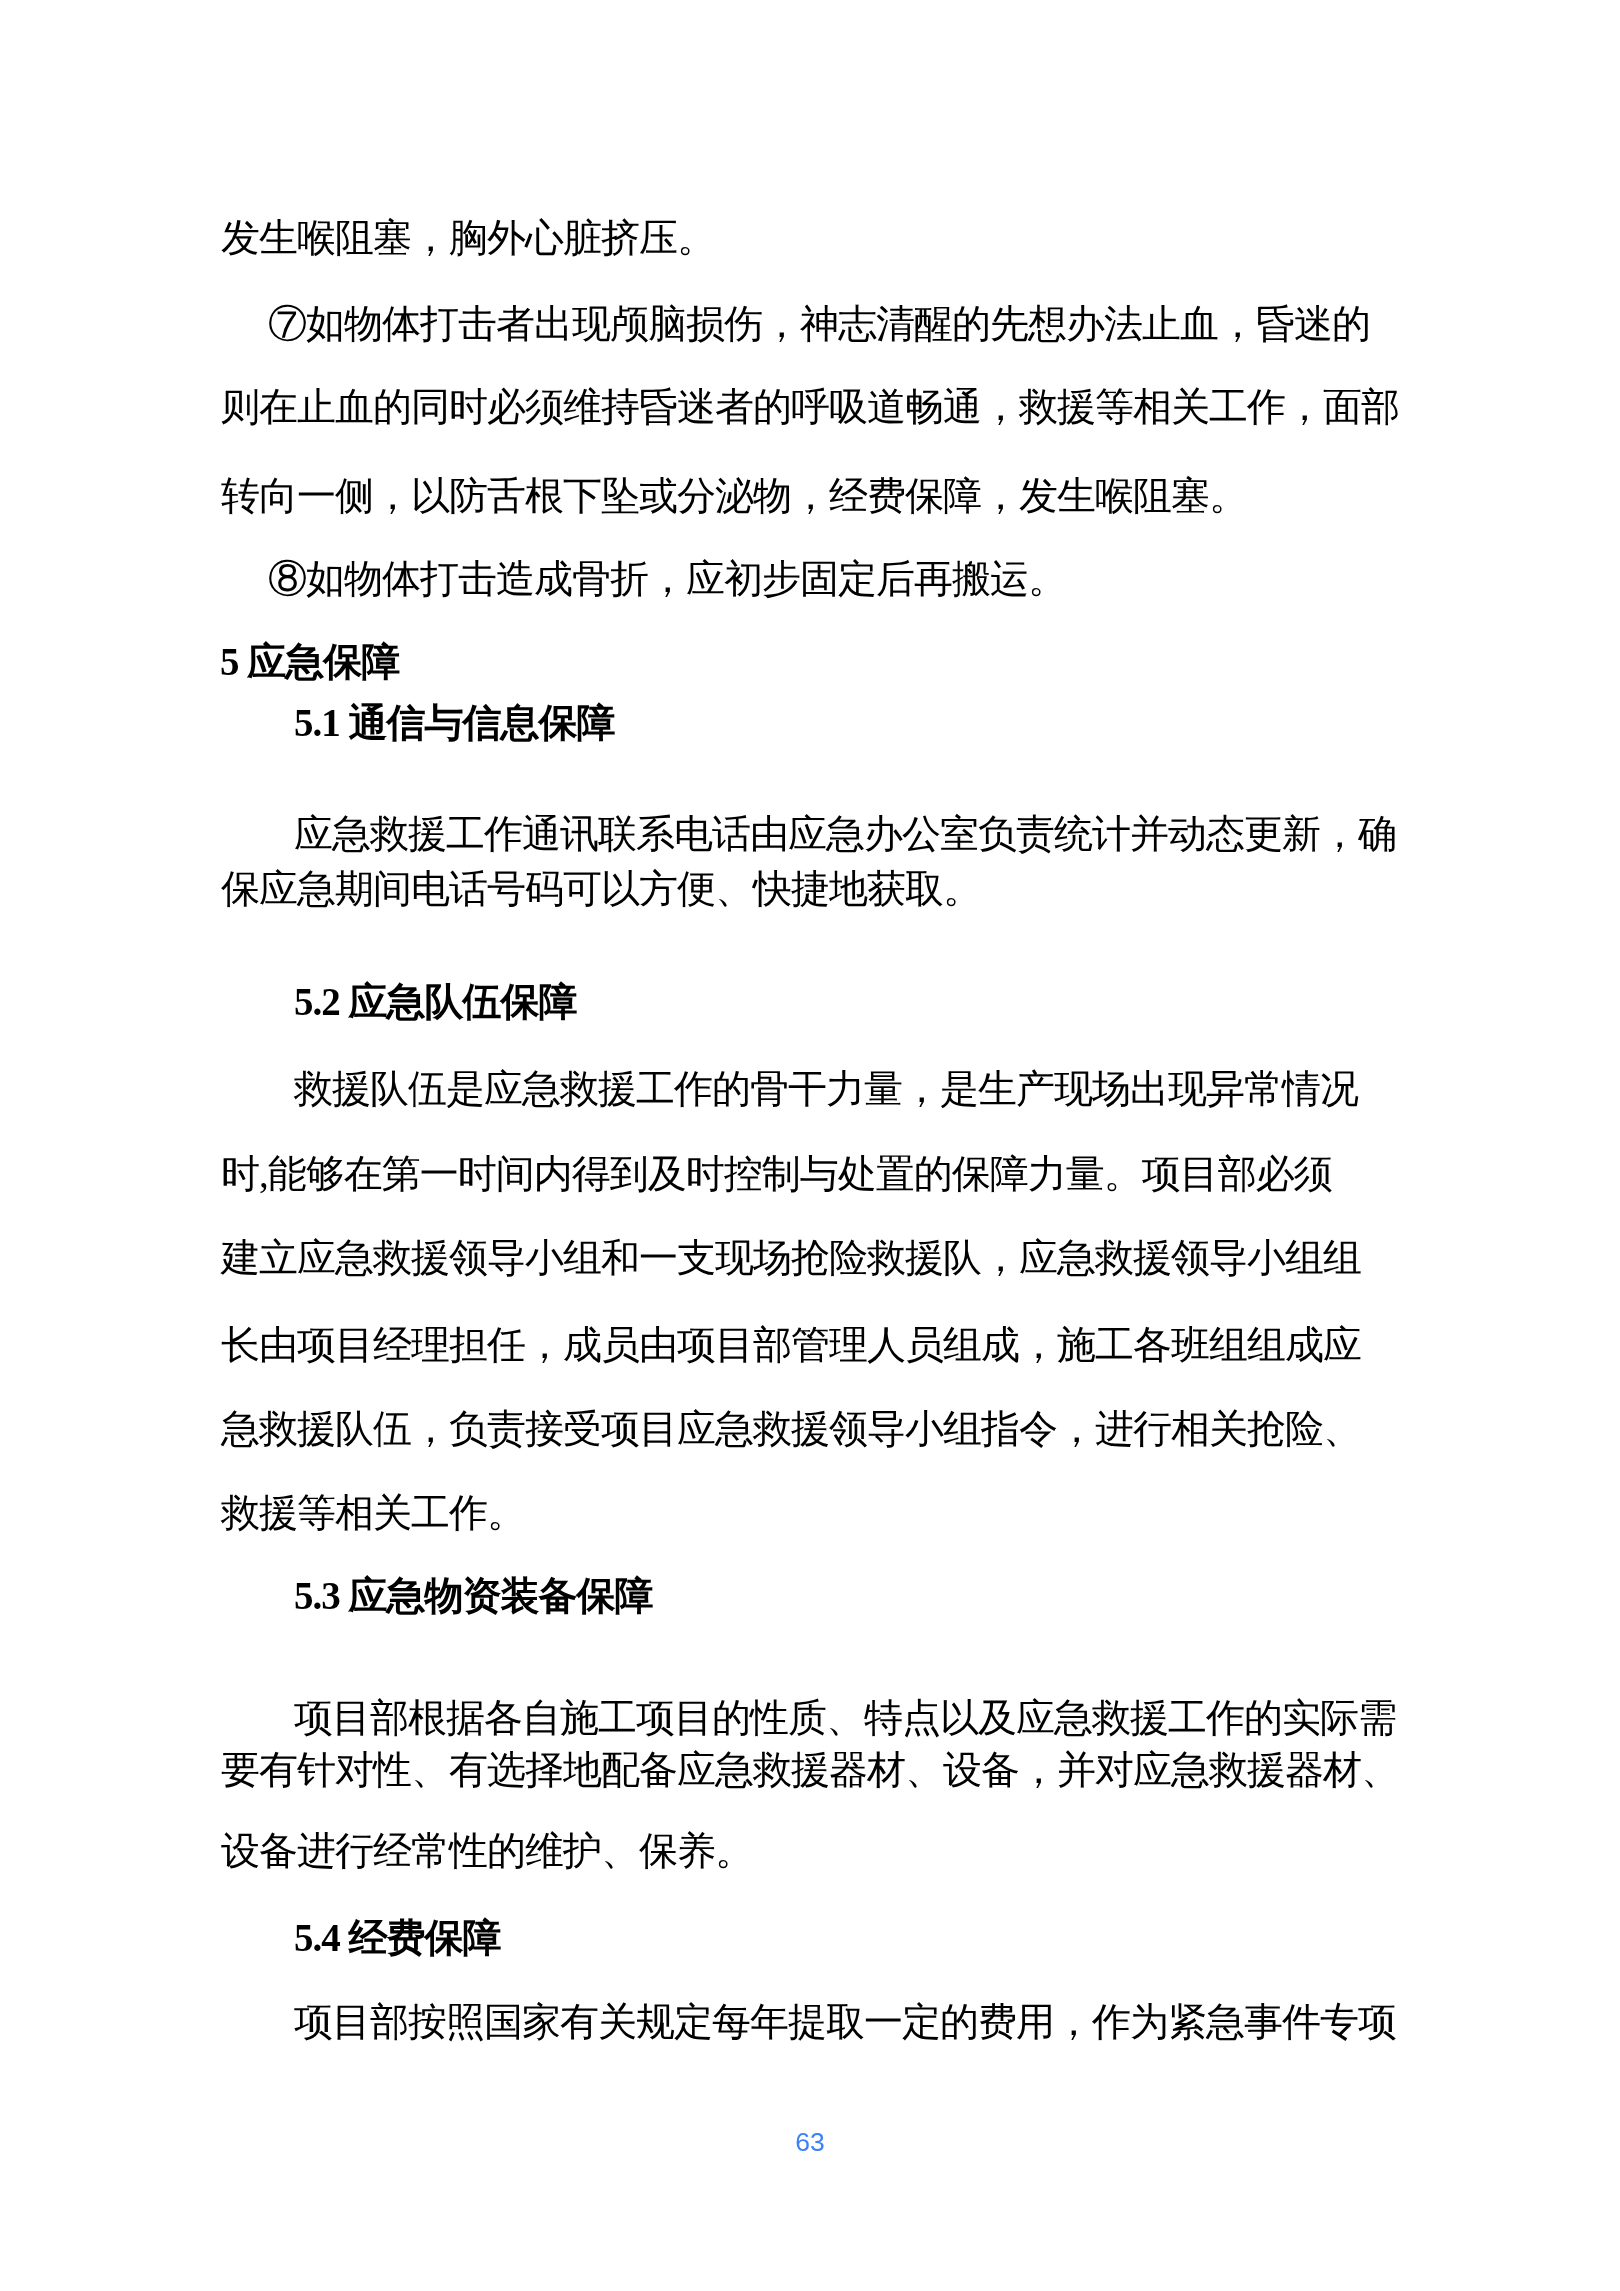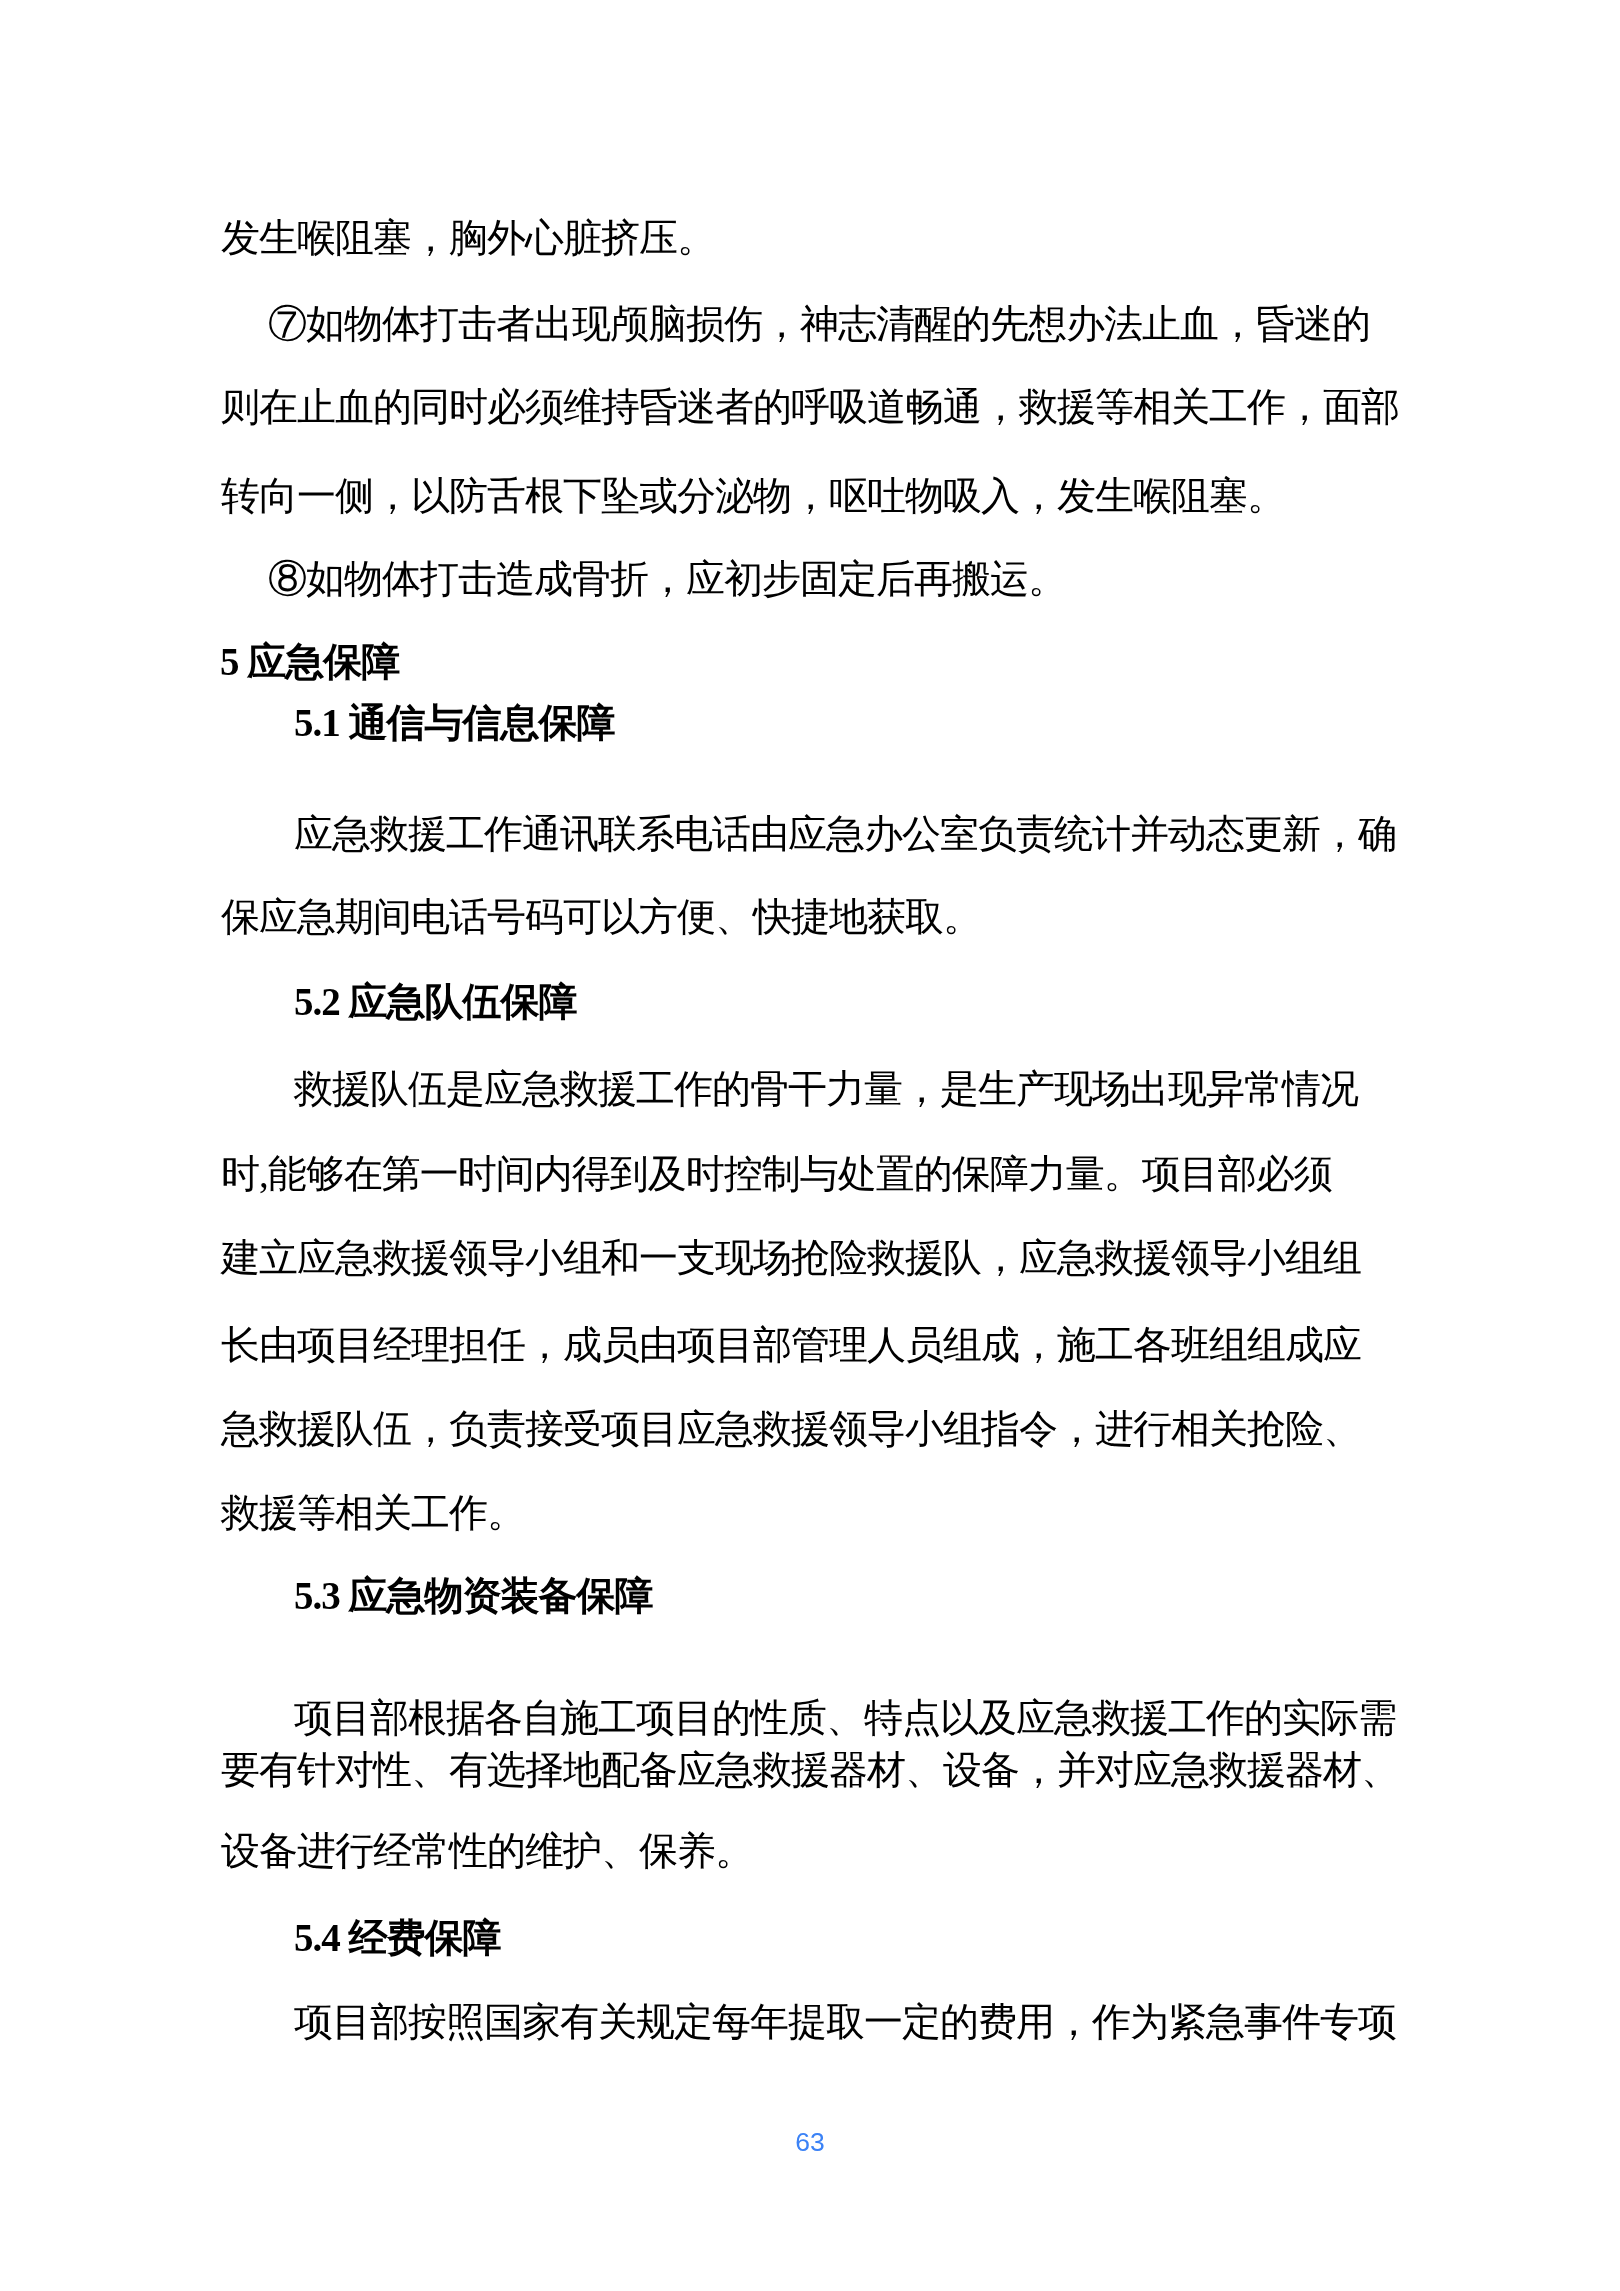--- a/index.html
+++ b/index.html
@@ -40,28 +40,28 @@
   }
 </style>
 </head>
 <body>
 
 <div class="page">
 
   <div class="line" style="top:211px;  left:221px;">发生喉阻塞，胸外心脏挤压。</div>
   <div class="line" style="top:297px;  left:268px;">⑦如物体打击者出现颅脑损伤，神志清醒的先想办法止血，昏迷的</div>
   <div class="line" style="top:380px;  left:221px;">则在止血的同时必须维持昏迷者的呼吸道畅通，救援等相关工作，面部</div>
-  <div class="line" style="top:469px;  left:221px;">转向一侧，以防舌根下坠或分泌物，呕吐物吸入，发生喉阻塞。</div>
+  <div class="line" style="top:469px;  left:221px;">转向一侧，以防舌根下坠或分泌物，经费保障，发生喉阻塞。</div>
   <div class="line" style="top:552px;  left:268px;">⑧如物体打击造成骨折，应初步固定后再搬运。</div>
 
   <div class="line heading" style="top:635px;  left:220px;">5 应急保障</div>
   <div class="line heading" style="top:696px;  left:294px;">5.1 通信与信息保障</div>
 
   <div class="line" style="top:807px;  left:294px;">应急救援工作通讯联系电话由应急办公室负责统计并动态更新，确</div>
-  <div class="line" style="top:890px;  left:221px;">保应急期间电话号码可以方便、快捷地获取。</div>
+  <div class="line" style="top:862px;  left:221px;">保应急期间电话号码可以方便、快捷地获取。</div>
 
   <div class="line heading" style="top:975px;  left:294px;">5.2 应急队伍保障</div>
 
   <div class="line" style="top:1062px; left:294px;">救援队伍是应急救援工作的骨干力量，是生产现场出现异常情况</div>
   <div class="line" style="top:1231px; left:221px;">建立应急救援领导小组和一支现场抢险救援队，应急救援领导小组组</div>
   <div class="line" style="top:1147px; left:221px;">时,能够在第一时间内得到及时控制与处置的保障力量。项目部必须</div>
   <div class="line" style="top:1318px; left:221px;">长由项目经理担任，成员由项目部管理人员组成，施工各班组组成应</div>
   <div class="line" style="top:1402px; left:221px;">急救援队伍，负责接受项目应急救援领导小组指令，进行相关抢险、</div>
   <div class="line" style="top:1486px; left:221px;">救援等相关工作。</div>
 

